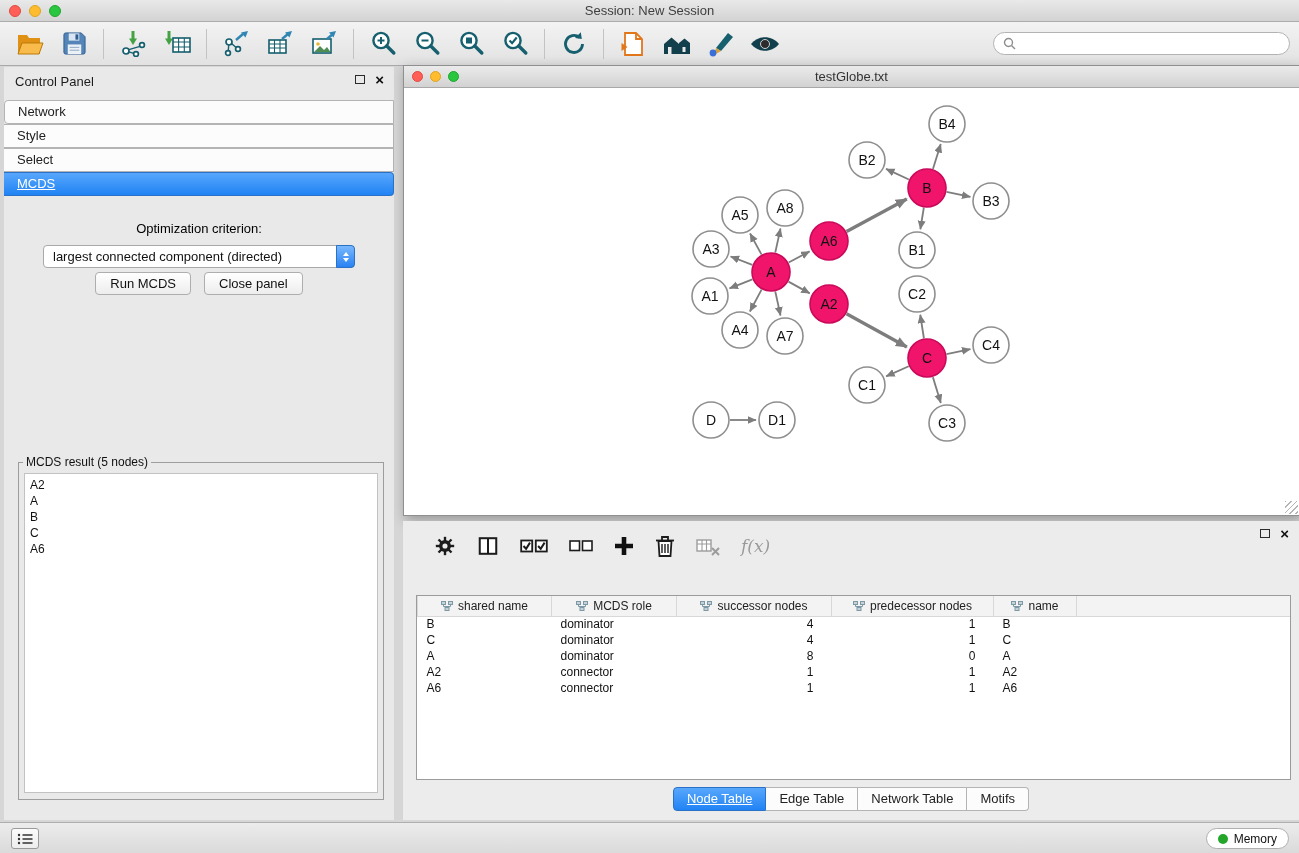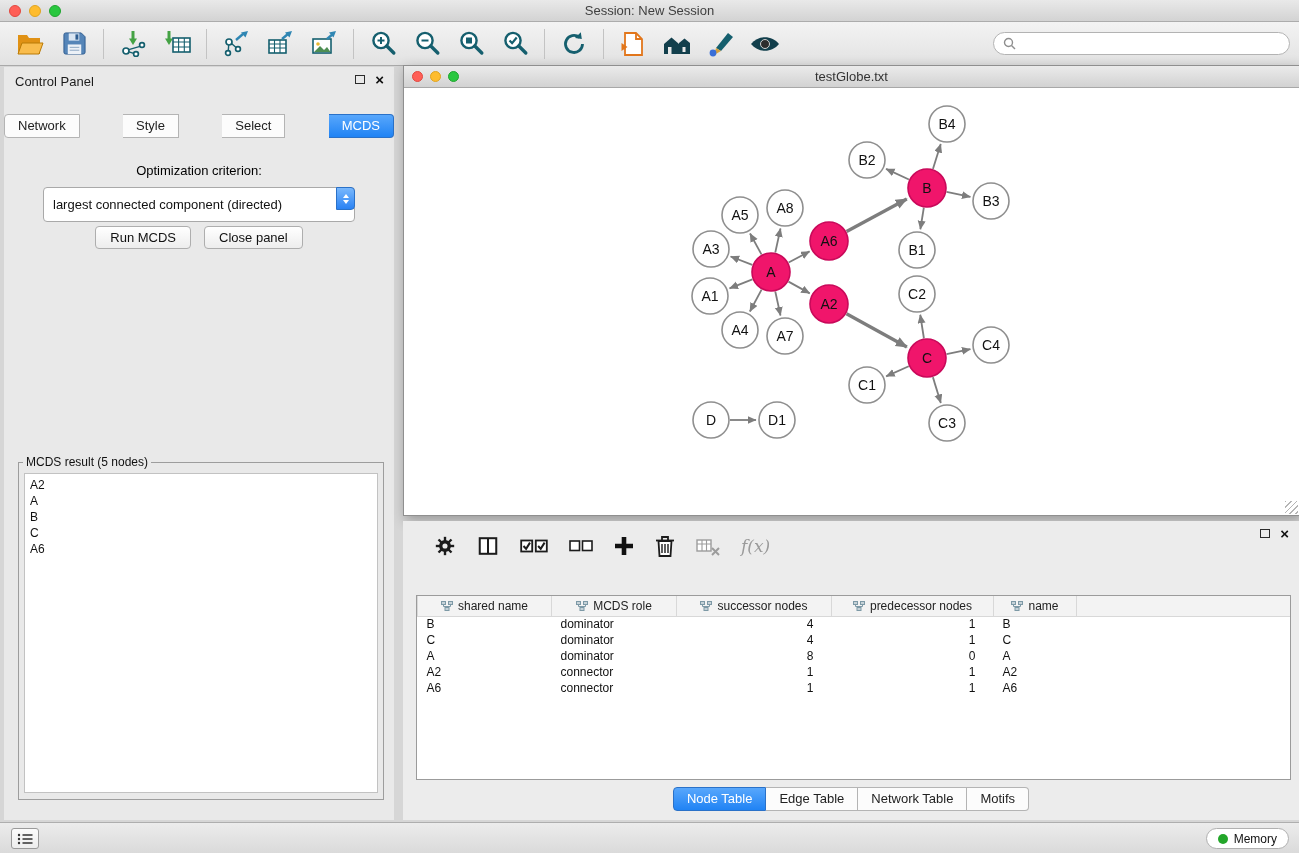--- a/index.html
+++ b/index.html
@@ -24,27 +24,27 @@
   .search-box input{border:none;outline:none;flex:1;font-size:12px;background:transparent;font-family:inherit;}
 
   
   .panel-title{font-size:13px;color:#1c1c1c;padding:7px 0 0 11px;}
   .panel-ctrls{position:absolute;top:7px;right:10px;display:flex;gap:10px;align-items:center;}
   .float-icon{width:10px;height:9px;border:1.5px solid #2b2b2b;display:inline-block;background:transparent;}
   .close-x{font-size:15px;font-weight:bold;color:#111;line-height:11px;}
 
   
   .control-panel{position:absolute;left:4px;top:67px;width:390px;height:753px;background:#e9e9e9;}
-  .cp-tabs{display:flex;justify-content:space-between;margin-top:25px;}
+  .cp-tabs{display:flex;justify-content:center;margin-top:11px;flex-direction:column;}
   .seg-tab{font-size:13px;padding:3px 13px 4px;background:#fcfcfc;border:1px solid #b4b4b4;border-left:none;color:#222;cursor:default;}
   .seg-tab:first-child{border-left:1px solid #b4b4b4;border-radius:4px 0 0 4px;}
   .seg-tab:last-child{border-radius:0 4px 4px 0;}
-  .seg-tab.selected{background:linear-gradient(#58a7fc,#2083f4);border-color:#2a71c8;color:#fff;}
+  .seg-tab.selected{background:linear-gradient(#58a7fc,#2083f4);border-color:#2a71c8;color:#fff;text-decoration:underline;}
   .opt-label{text-align:center;font-size:13px;margin-top:25px;color:#000000;}
-  .select-box{width:312px;height:35px;margin:9px auto 0;background:#fff;border:1px solid #a9a9a9;border-radius:4px;display:flex;align-items:center;position:relative;padding-left:9px;}
+  .select-box{width:312px;height:23px;margin:9px auto 0;background:#fff;border:1px solid #a9a9a9;border-radius:4px;display:flex;align-items:center;position:relative;padding-left:9px;}
   .select-text{font-size:13px;color:#111;white-space:nowrap;}
   .select-stepper{position:absolute;right:-1px;top:-1px;width:19px;height:23px;background:linear-gradient(#79b8fd,#2a82f3);border:1px solid #2a71c8;border-radius:0 4px 4px 0;display:flex;flex-direction:column;align-items:center;justify-content:center;gap:2px;}
   .tri-up{width:0;height:0;border-left:3.5px solid transparent;border-right:3.5px solid transparent;border-bottom:4.5px solid #fff;}
   .tri-down{width:0;height:0;border-left:3.5px solid transparent;border-right:3.5px solid transparent;border-top:4.5px solid #fff;}
   .cp-buttons{display:flex;justify-content:center;gap:13px;margin-top:4px;}
   .mac-btn{font-size:13px;height:23px;padding:0 14px;background:linear-gradient(#ffffff,#ededed);border:1px solid #aeaeae;border-radius:4px;color:#111;font-family:inherit;}
   .result-fieldset{position:absolute;left:14px;right:10px;top:388px;bottom:20px;border:1px solid #9d9d9d;background:#e9e9e9;}
   .result-fieldset legend{font-size:12px;margin-left:4px;padding:0 3px;color:#111;}
   .result-list{position:absolute;left:5px;right:5px;top:4px;bottom:6px;background:#fff;border:1px solid #c2c2c2;font-size:12px;padding:3px 5px;line-height:16px;color:#111;overflow:hidden;}
 

